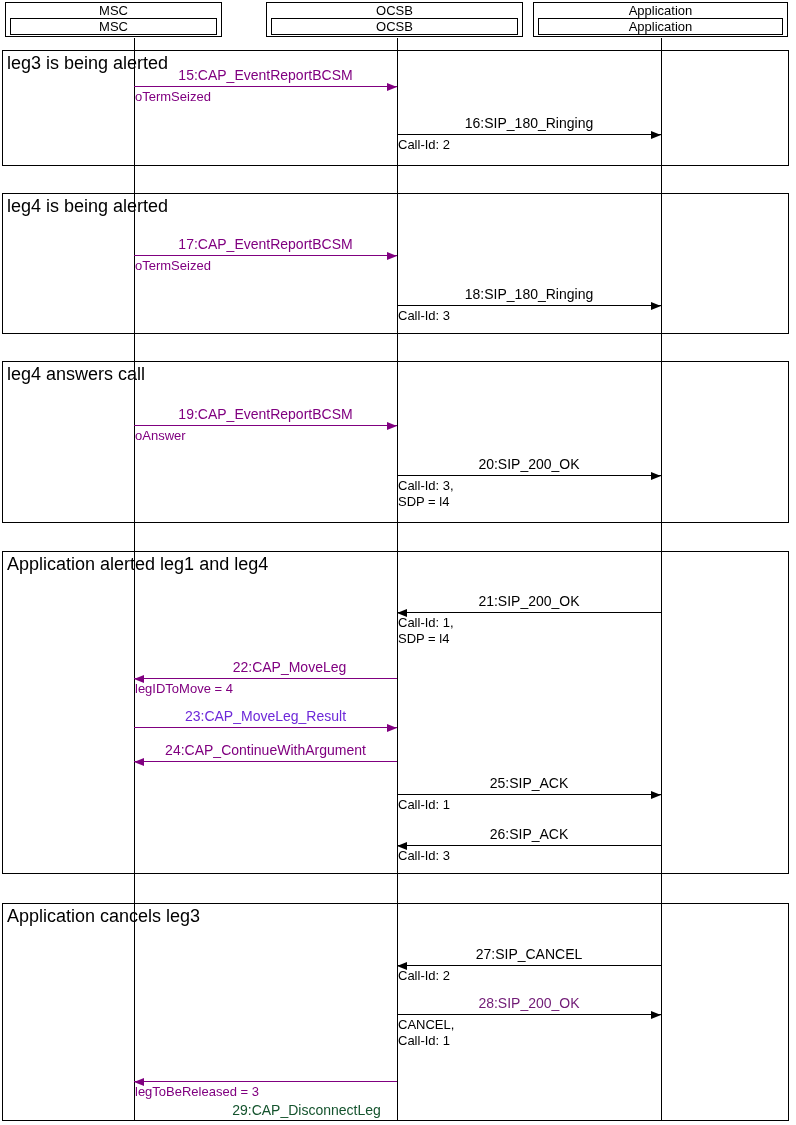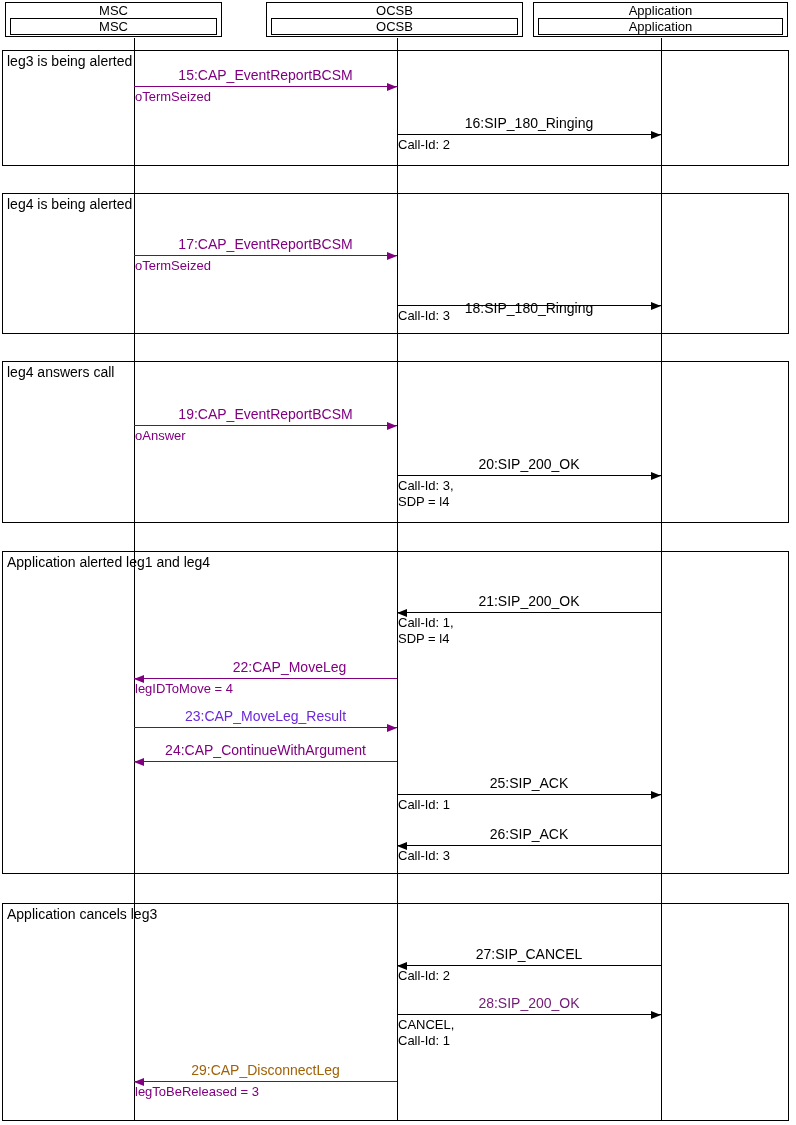--- a/index.html
+++ b/index.html
@@ -42,21 +42,21 @@
   .lifeline-1 { left: 397px; }
   .lifeline-2 { left: 661px; }
   
   .section {
     position: absolute; left: 2px; width: 787px;
     border: 1px solid #000; box-sizing: border-box;
     background: transparent; z-index: 2;
   }
   .section-title {
     position: absolute; left: 4px; top: 2px;
-    font-size: 14px; color: #000; white-space: nowrap; z-index: 3;
+    font-size: 18px; color: #000; white-space: nowrap; z-index: 3;
   }
   
   .msg-label {
     position: absolute; height: 16px; line-height: 16px;
     text-align: center; font-size: 14px; white-space: nowrap; z-index: 3;
   }
   .msg-line { position: absolute; height: 1px; z-index: 3; }
   .msg-head {
     position: absolute; width: 0; height: 0; z-index: 3;
     border-top: 4px solid transparent; border-bottom: 4px solid transparent;
@@ -102,21 +102,21 @@
       <div class="msg-line" style="left: 397px; width: 264px; top: 134px; background: rgb(0, 0, 0);"></div>
       <div class="msg-head right" style="top: 131px; left: 651px; border-left-color: rgb(0, 0, 0);"></div>
       <div class="msg-params" style="left: 398px; top: 137px; color: rgb(0, 0, 0);">Call-Id: 2</div>
       <div class="section" style="top: 193px; height: 141px;">
         <div class="section-title">leg4 is being alerted</div>
       </div>
       <div class="msg-label" style="left: 134px; width: 263px; top: 236px; color: rgb(128, 0, 128);">17:CAP_EventReportBCSM</div>
       <div class="msg-line" style="left: 134px; width: 263px; top: 255px; background: rgb(128, 0, 128);"></div>
       <div class="msg-head right" style="top: 252px; left: 387px; border-left-color: rgb(128, 0, 128);"></div>
       <div class="msg-params" style="left: 135px; top: 258px; color: rgb(128, 0, 128);">oTermSeized</div>
-      <div class="msg-label" style="left: 397px; width: 264px; top: 300px; color: rgb(0, 0, 0);">18:SIP_180_Ringing</div>
+      <div class="msg-label" style="left: 397px; width: 264px; top: 286px; color: rgb(0, 0, 0);">18:SIP_180_Ringing</div>
       <div class="msg-line" style="left: 397px; width: 264px; top: 305px; background: rgb(0, 0, 0);"></div>
       <div class="msg-head right" style="top: 302px; left: 651px; border-left-color: rgb(0, 0, 0);"></div>
       <div class="msg-params" style="left: 398px; top: 308px; color: rgb(0, 0, 0);">Call-Id: 3</div>
       <div class="section" style="top: 361px; height: 162px;">
         <div class="section-title">leg4 answers call</div>
       </div>
       <div class="msg-label" style="left: 134px; width: 263px; top: 406px; color: rgb(128, 0, 128);">19:CAP_EventReportBCSM</div>
       <div class="msg-line" style="left: 134px; width: 263px; top: 425px; background: rgb(128, 0, 128);"></div>
       <div class="msg-head right" style="top: 422px; left: 387px; border-left-color: rgb(128, 0, 128);"></div>
       <div class="msg-params" style="left: 135px; top: 428px; color: rgb(128, 0, 128);">oAnswer</div>
@@ -156,18 +156,18 @@
       </div>
       <div class="msg-label" style="left: 397px; width: 264px; top: 946px; color: rgb(0, 0, 0);">27:SIP_CANCEL</div>
       <div class="msg-line" style="left: 397px; width: 264px; top: 965px; background: rgb(0, 0, 0);"></div>
       <div class="msg-head left" style="top: 962px; left: 397px; border-right-color: rgb(0, 0, 0);"></div>
       <div class="msg-params" style="left: 398px; top: 968px; color: rgb(0, 0, 0);">Call-Id: 2</div>
       <div class="msg-label" style="left: 397px; width: 264px; top: 995px; color: #701a75;">28:SIP_200_OK</div>
       <div class="msg-line" style="left: 397px; width: 264px; top: 1014px; background: rgb(0, 0, 0);"></div>
       <div class="msg-head right" style="top: 1011px; left: 651px; border-left-color: rgb(0, 0, 0);"></div>
       <div class="msg-params" style="left: 398px; top: 1017px; color: rgb(0, 0, 0);">CANCEL,
 Call-Id: 1</div>
-      <div class="msg-label" style="left: 134px; width: 263px; top: 1062px; color: #a16207;">29:CAP_DisconnectLeg</div>
+      <div class="msg-label" style="left: 134px; width: 263px; top: 1102px; color: #14532d; padding-left: 41px;">29:CAP_DisconnectLeg</div>
       <div class="msg-line" style="left: 134px; width: 263px; top: 1081px; background: rgb(128, 0, 128);"></div>
       <div class="msg-head left" style="top: 1078px; left: 134px; border-right-color: rgb(128, 0, 128);"></div>
       <div class="msg-params" style="left: 135px; top: 1084px; color: rgb(128, 0, 128);">legToBeReleased = 3</div>
     </div>
 </div>
 
 </body></html>

